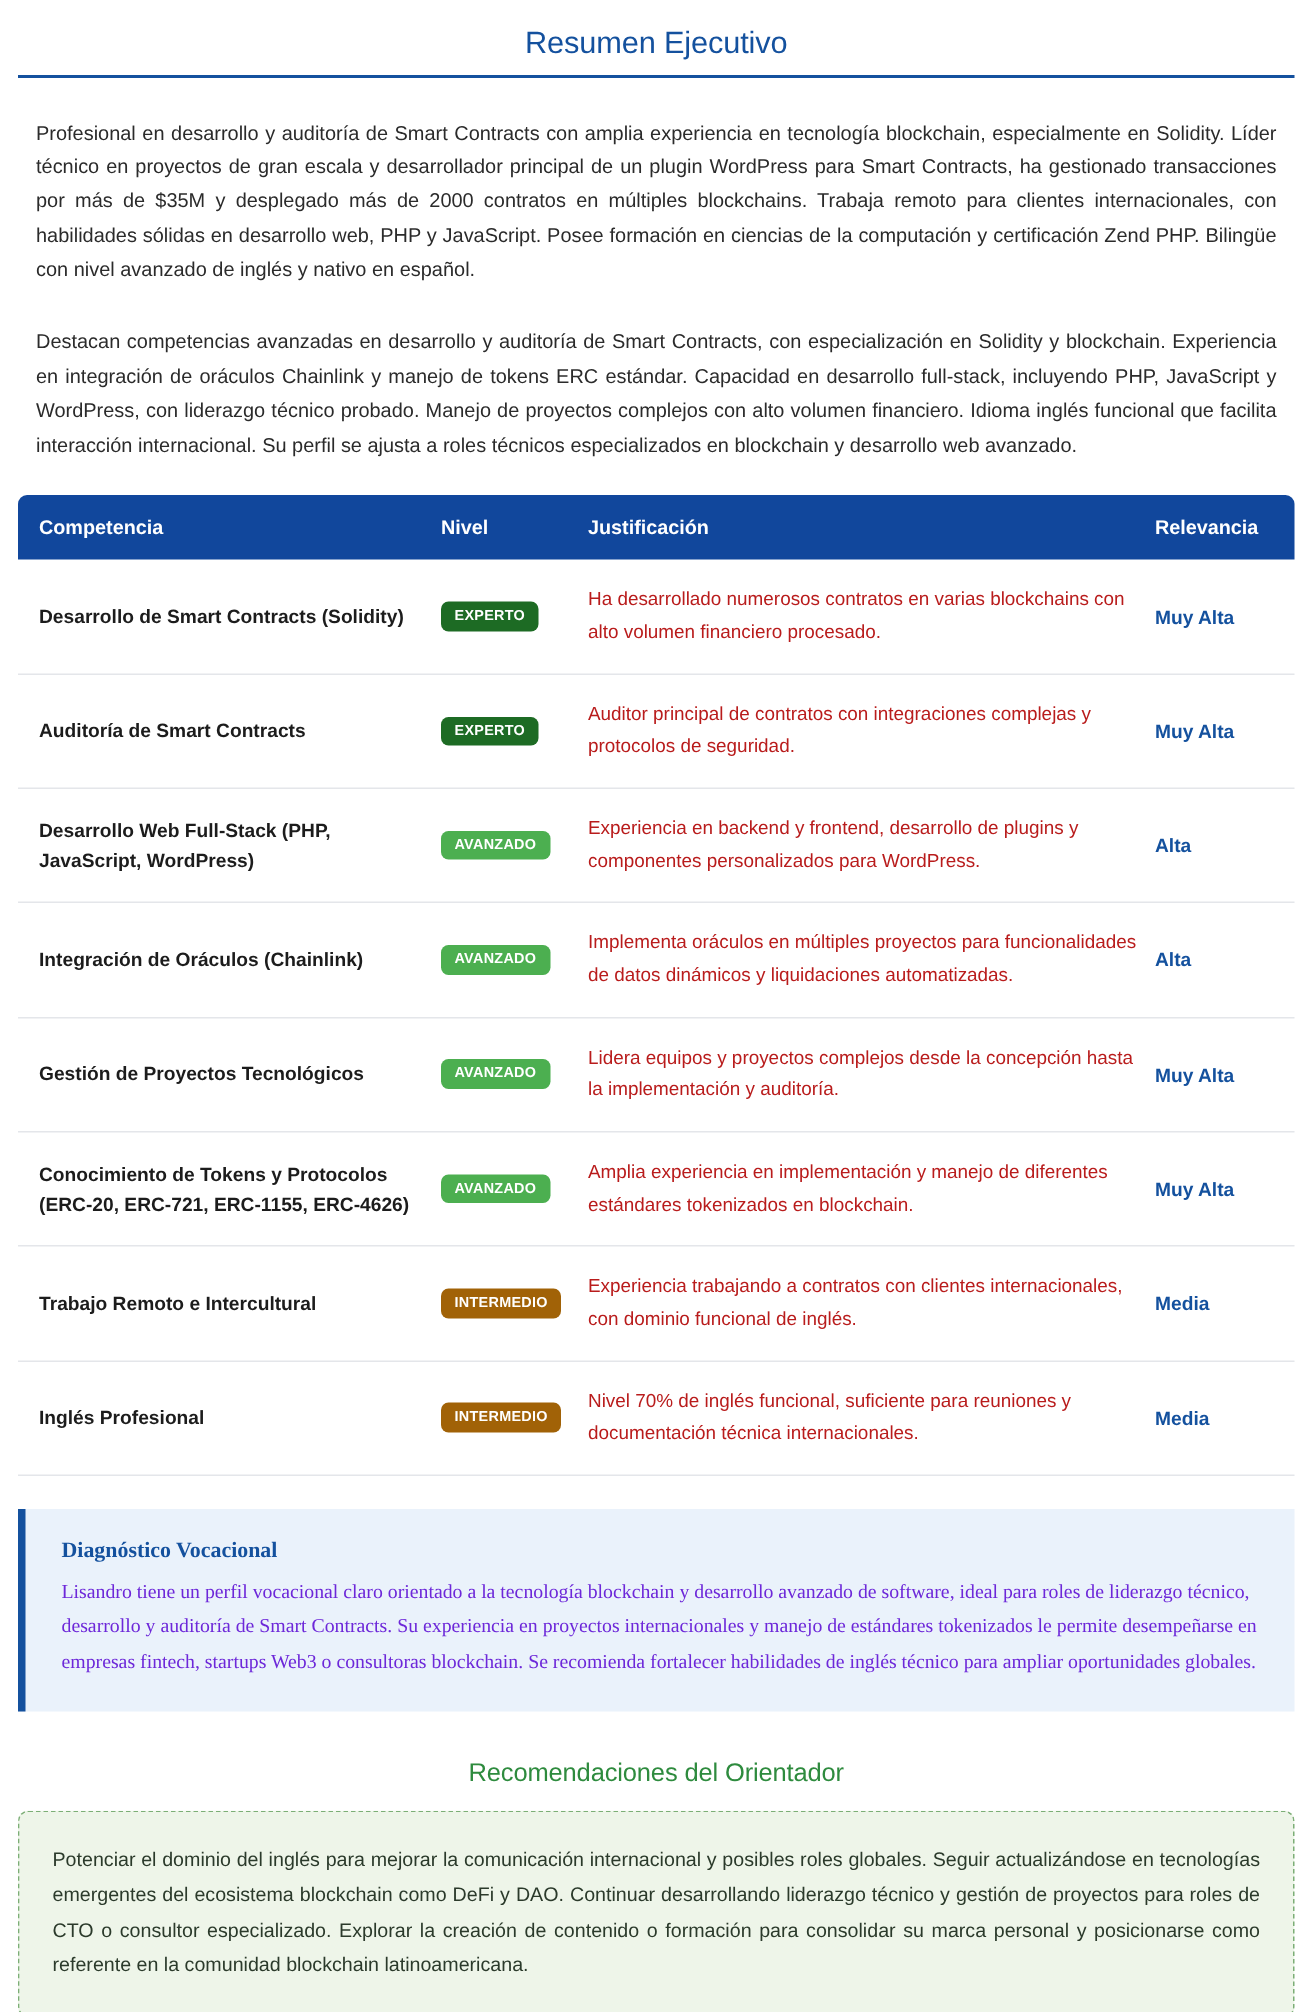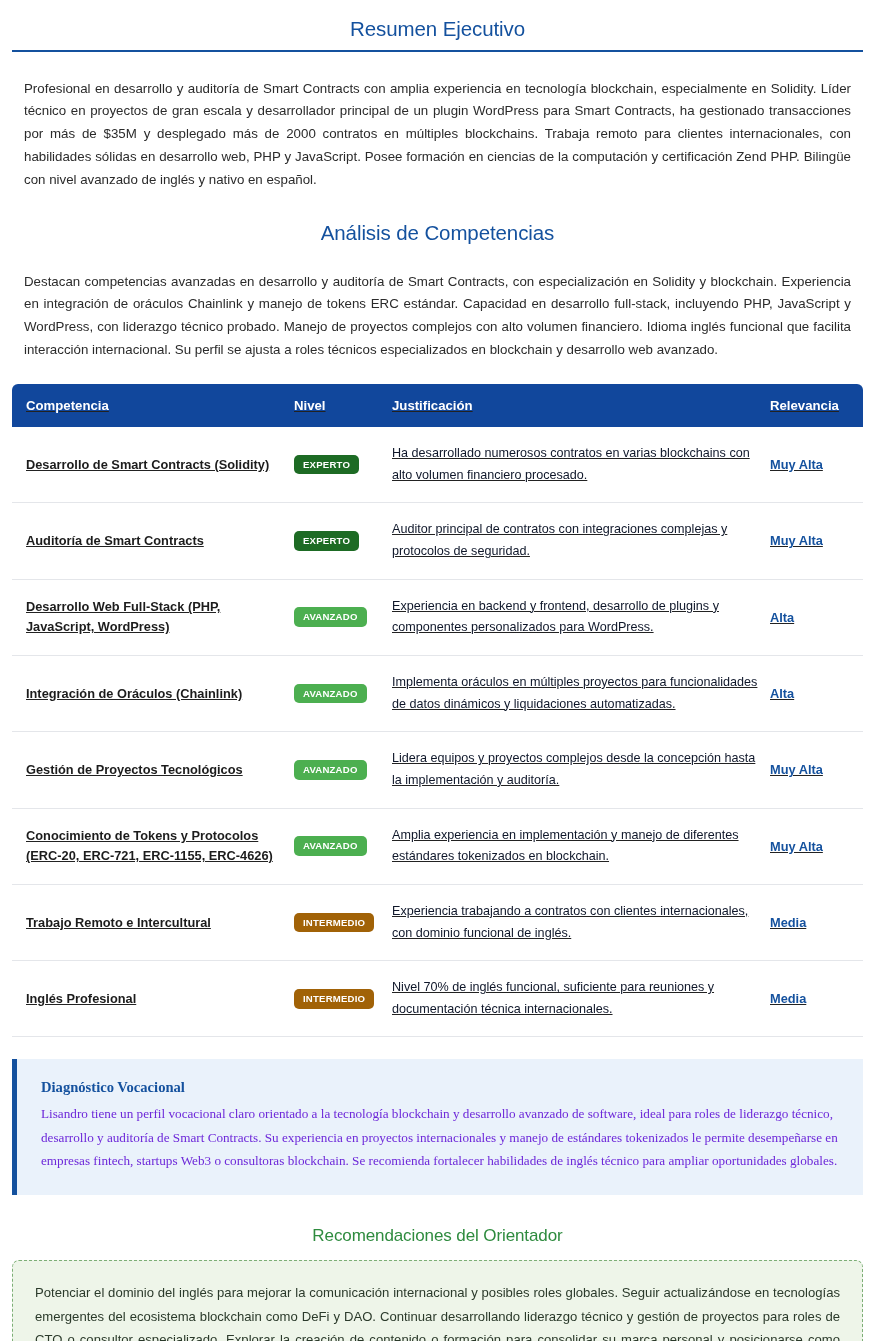--- a/index.html
+++ b/index.html
@@ -55,21 +55,20 @@
 
   
   .table-wrap {
     margin-top: 22px;
     width: 851px;
   }
   table.comp {
     width: 100%;
     border-collapse: collapse;
     table-layout: fixed;
-    text-decoration: underline;
   }
   table.comp thead th {
     background: #11479c;
     color: #ffffff;
     font-size: 13.2px;
     font-weight: bold;
     text-align: left;
     padding: 14px 10px 14px 0;
     vertical-align: middle;
     border: none;
@@ -87,21 +86,21 @@
   }
   table.comp tbody td.c-name {
     padding-left: 14px;
     font-weight: bold;
     color: #1c1c1c;
     line-height: 1.55;
     font-size: 12.8px;
   }
   table.comp tbody td.c-level { }
   table.comp tbody td.c-just {
-    color: #0f172a;
+    color: #b91c1c;
     line-height: 1.72;
     font-size: 12.6px;
   }
   table.comp tbody td.c-rel {
     color: #14519e;
     font-weight: bold;
     font-size: 12.8px;
     padding-right: 14px;
   }
 
@@ -165,21 +164,20 @@
 <body>
 
 <div class="page">
 
   <section>
     <h2 class="h-section underlined">Resumen Ejecutivo</h2>
     <p class="para">Profesional en desarrollo y auditoría de Smart Contracts con amplia experiencia en tecnología blockchain, especialmente en Solidity. Líder técnico en proyectos de gran escala y desarrollador principal de un plugin WordPress para Smart Contracts, ha gestionado transacciones por más de $35M y desplegado más de 2000 contratos en múltiples blockchains. Trabaja remoto para clientes internacionales, con habilidades sólidas en desarrollo web, PHP y JavaScript. Posee formación en ciencias de la computación y certificación Zend PHP. Bilingüe con nivel avanzado de inglés y nativo en español.</p>
   </section>
 
   <section>
-    <h2 class="h-section">Análisis de Competencias</h2>
     <p class="para tight">Destacan competencias avanzadas en desarrollo y auditoría de Smart Contracts, con especialización en Solidity y blockchain. Experiencia en integración de oráculos Chainlink y manejo de tokens ERC estándar. Capacidad en desarrollo full-stack, incluyendo PHP, JavaScript y WordPress, con liderazgo técnico probado. Manejo de proyectos complejos con alto volumen financiero. Idioma inglés funcional que facilita interacción internacional. Su perfil se ajusta a roles técnicos especializados en blockchain y desarrollo web avanzado.</p>
 
     <div class="table-wrap">
       <table class="comp">
         <thead>
           <tr>
             <th class="c-name">Competencia</th>
             <th class="c-level">Nivel</th>
             <th class="c-just">Justificación</th>
             <th class="c-rel">Relevancia</th>

